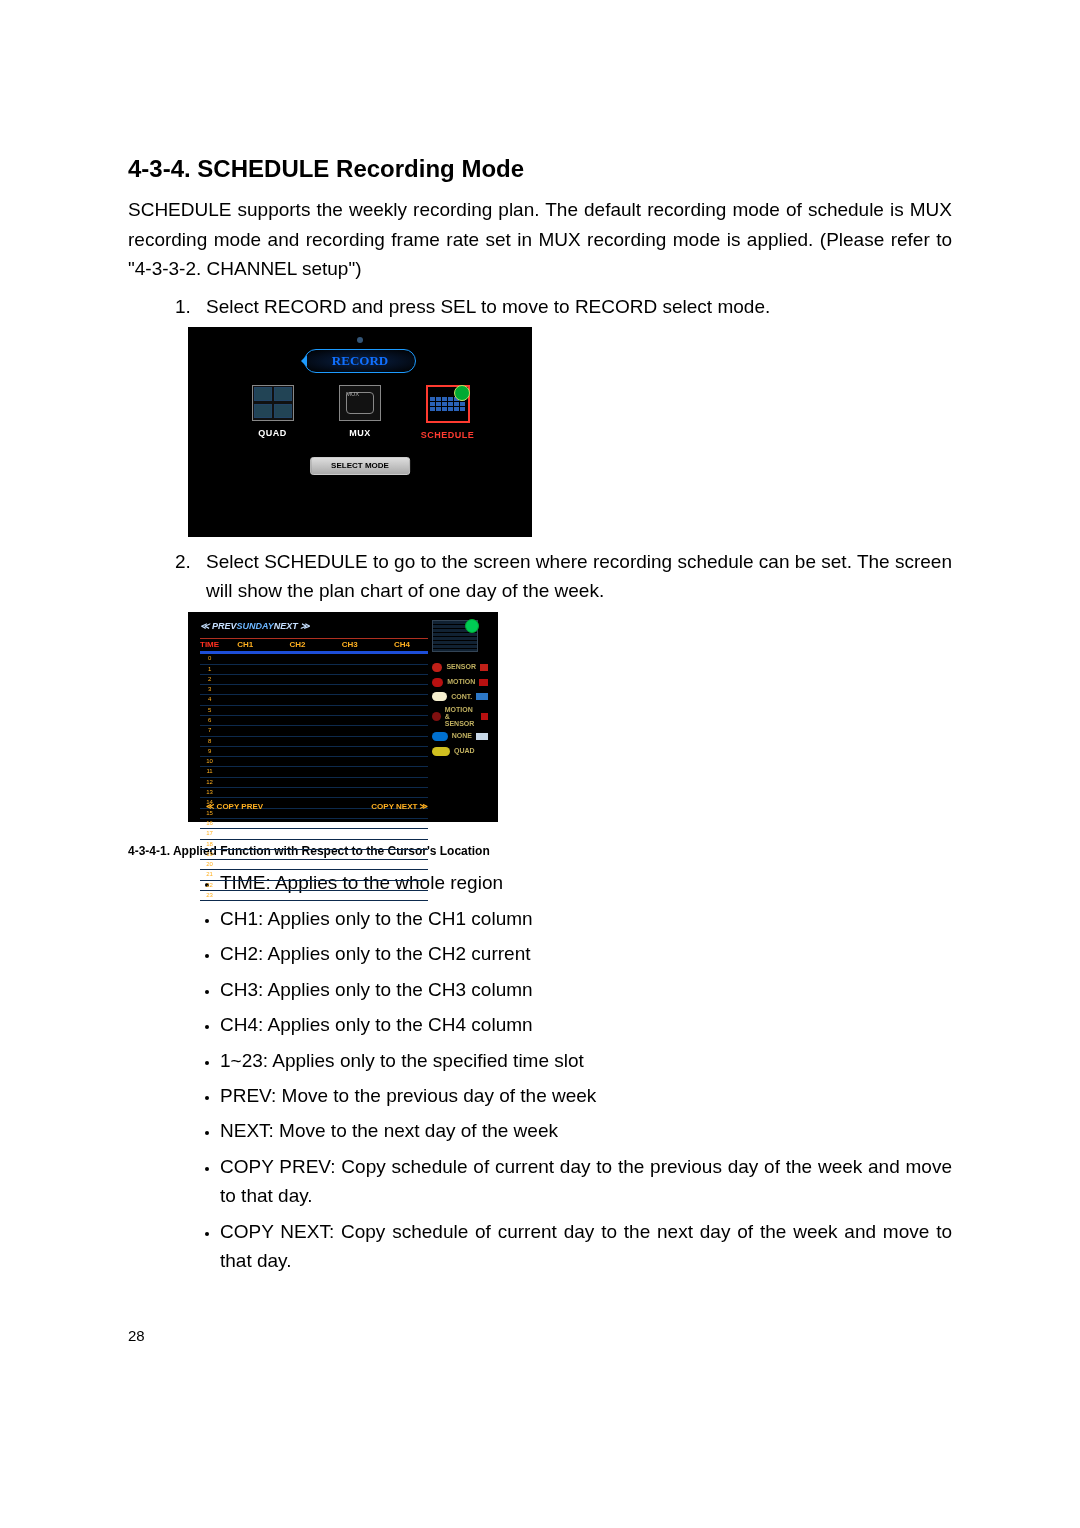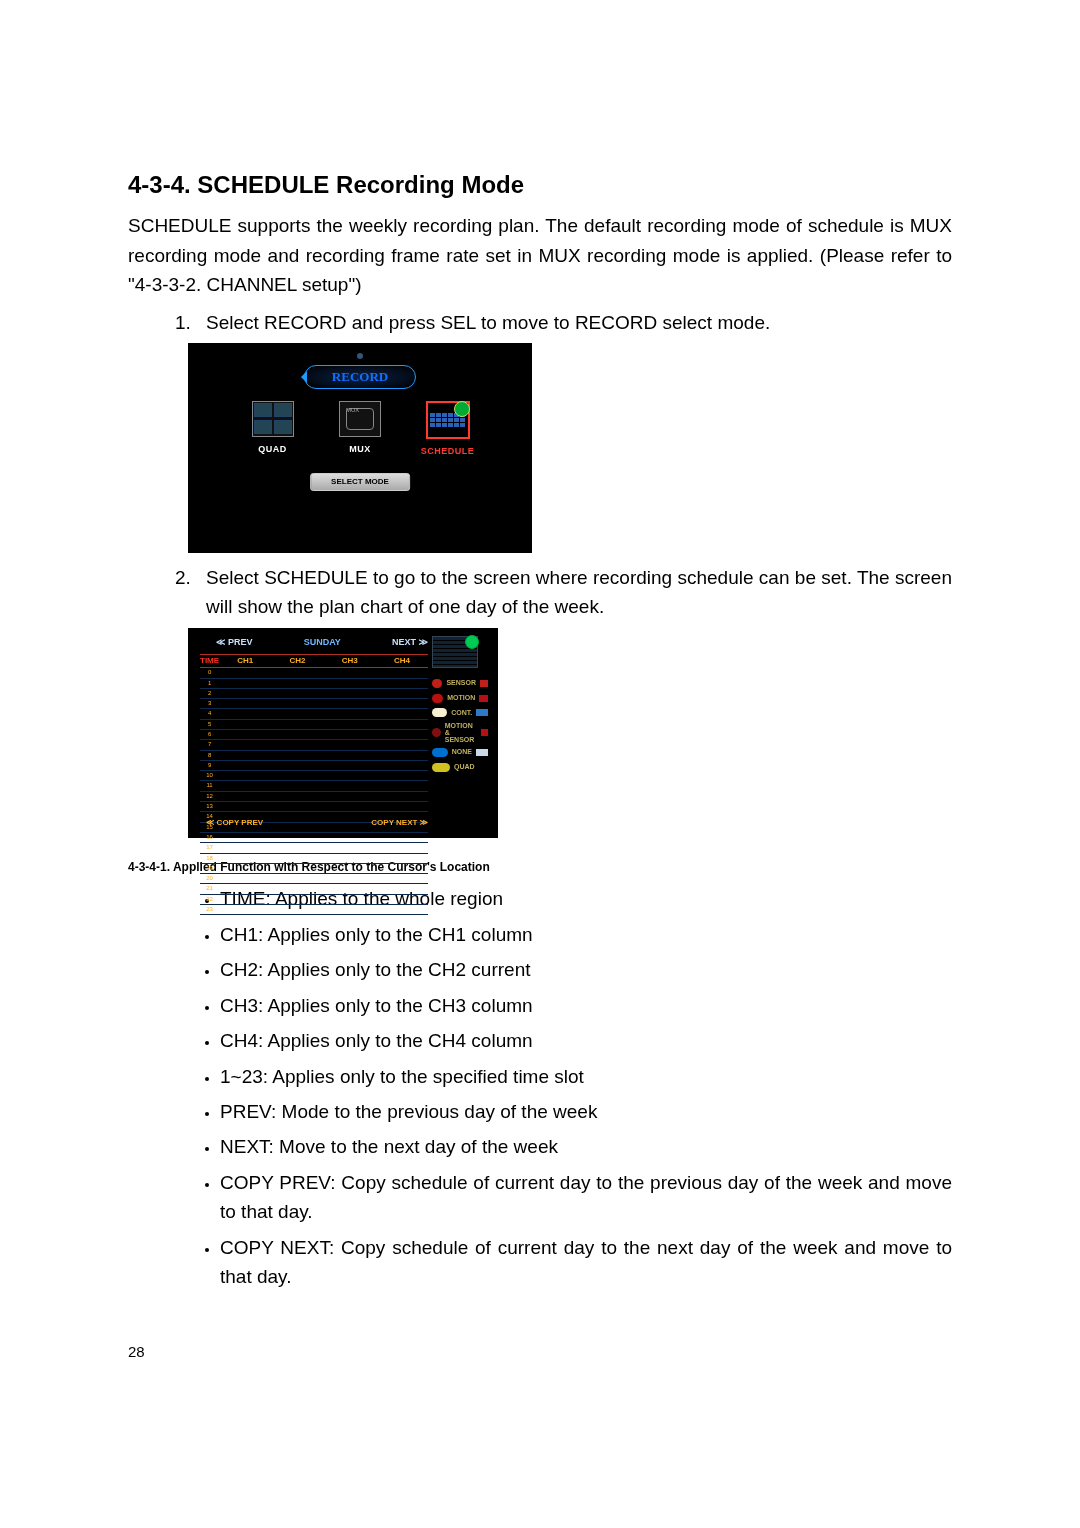--- a/index.html
+++ b/index.html
@@ -9,21 +9,21 @@
     font-family: Arial, Helvetica, sans-serif;
     box-sizing:border-box;
     padding:150px 128px 80px 128px;
     color:#000;
     font-size:19px;
     line-height:1.55;
   }
   .h1 {
     font-weight:bold;
     font-size:24px;
-    margin:16px 0 8px 0;
+    margin:0 0 8px 0;
   }
   .just {
     text-align:justify;
   }
   ol.steps {
     margin:8px 0 0 0;
     padding-left:68px;
   }
   ol.steps > li {
     padding-left:10px;
@@ -97,35 +97,35 @@
   .shotA .cell.sched .lbl { color:#ff3b30; }
   .shotA .modebtn {
     position:absolute; top:130px; left:50%; transform:translateX(-50%);
     border:1px solid #ccc; background:linear-gradient(#ddd,#aaa);
     color:#000; font-size:8px; font-weight:bold; padding:2px 20px;
     border-radius:3px;
   }
   
   .shotB { width:310px; height:210px; position:relative; }
   .shotB .topbar {
-    position:absolute; top:8px; left:28px; right:70px;
-    display:flex; justify-content:space-between;
-    font-size:9px; font-weight:bold; color:#c6e0ff;
+    position:absolute; top:8px; left:12px; right:70px;
+    display:flex; 
+    font-size:9px; font-weight:bold; color:#c6e0ff;font-style:italic;
   }
   .shotB .topbar .day { color:#6cb6ff; }
   .shotB .table {
     position:absolute; top:26px; left:12px; width:228px;
     border-collapse:collapse; font-size:8px;
   }
   .shotB .table th, .shotB .table td {
     height:6px; padding:0;
   }
   .shotB .table th {
     color:#ffb020; font-size:8px; font-weight:bold;
-    border-top:1px solid #b03020; border-bottom:1px solid #1d4ed8;
+    border-top:1px solid #b03020; border-bottom:3px solid #1d4ed8;
     height:12px;
   }
   .shotB .table th.time { color:#ff3020; }
   .shotB .table td {
     border-bottom:1px solid #0d2a4d;
     color:#ffb020;
   }
   .shotB .table td.t { width:18px; text-align:center; font-size:6px; }
   .shotB .legendCol {
     position:absolute; top:8px; right:10px; width:56px;
@@ -470,19 +470,19 @@
 
 <div class="h2">4-3-4-1. Applied Function with Respect to the Cursor's Location</div>
 
 <ul class="bul">
   <li>TIME: Applies to the whole region</li>
   <li>CH1: Applies only to the CH1 column</li>
   <li>CH2: Applies only to the CH2 current</li>
   <li>CH3: Applies only to the CH3 column</li>
   <li>CH4: Applies only to the CH4 column</li>
   <li>1~23: Applies only to the specified time slot</li>
-  <li>PREV: Mode to the previous day of the week</li>
+  <li>PREV: Move to the previous day of the week</li>
   <li>NEXT: Move to the next day of the week</li>
   <li>COPY PREV: Copy schedule of current day to the previous day of the week and move to that day.</li>
   <li>COPY NEXT: Copy schedule of current day to the next day of the week and move to that day.</li>
 </ul>
 
 <div class="pagenum">28</div>
 
 </body></html>

